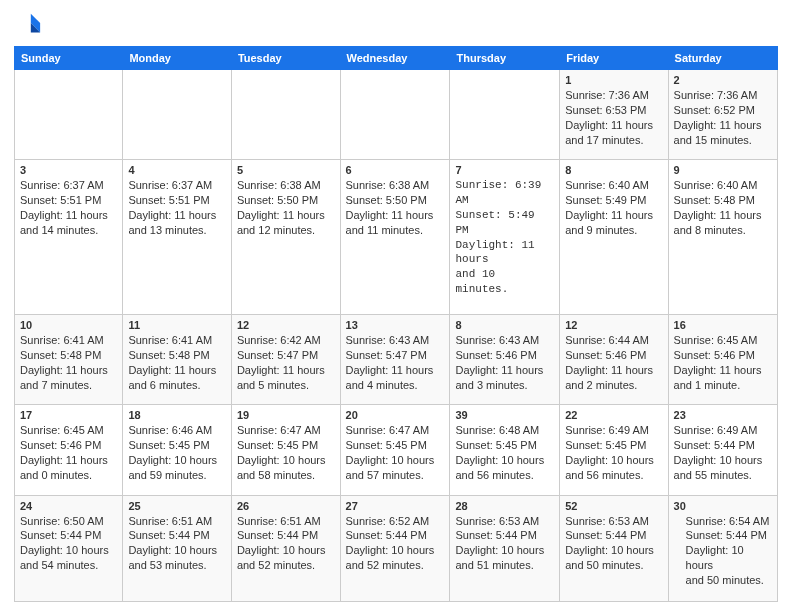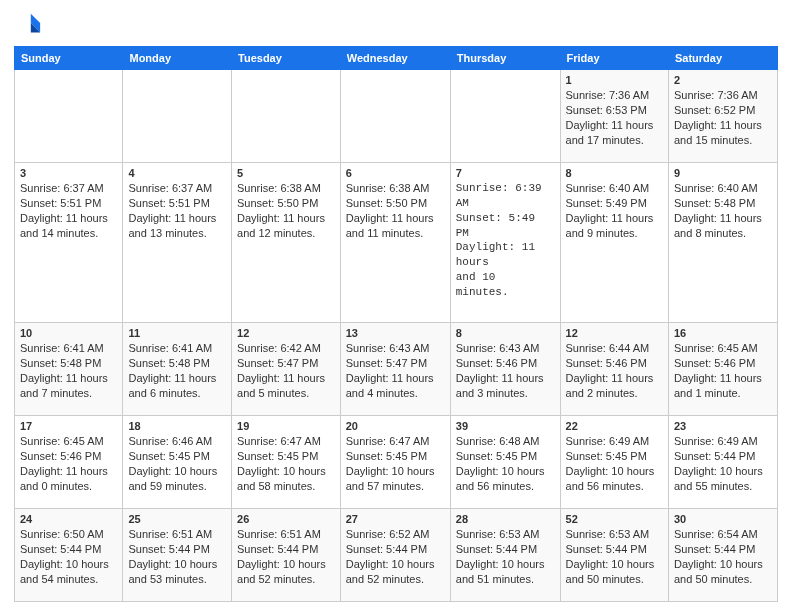--- a/index.html
+++ b/index.html
@@ -341,21 +341,21 @@
           </td>
           <td>
             <span class="day-num">52</span>
             <div class="day-info" style="white-space: pre-line;">Sunrise: 6:53 AM
 Sunset: 5:44 PM
 Daylight: 10 hours
 and 50 minutes.</div>
           </td>
           <td>
             <span class="day-num">30</span>
-            <div class="day-info" style="white-space: pre-line;">Sunrise: 6:54 AM
+            <div class="day-info" style="white-space: pre-line; margin-left: 12px;">Sunrise: 6:54 AM
 Sunset: 5:44 PM
 Daylight: 10 hours
 and 50 minutes.</div>
           </td>
         </tr>
       </tbody>
   </table>
 </div>
 
 </body></html>

